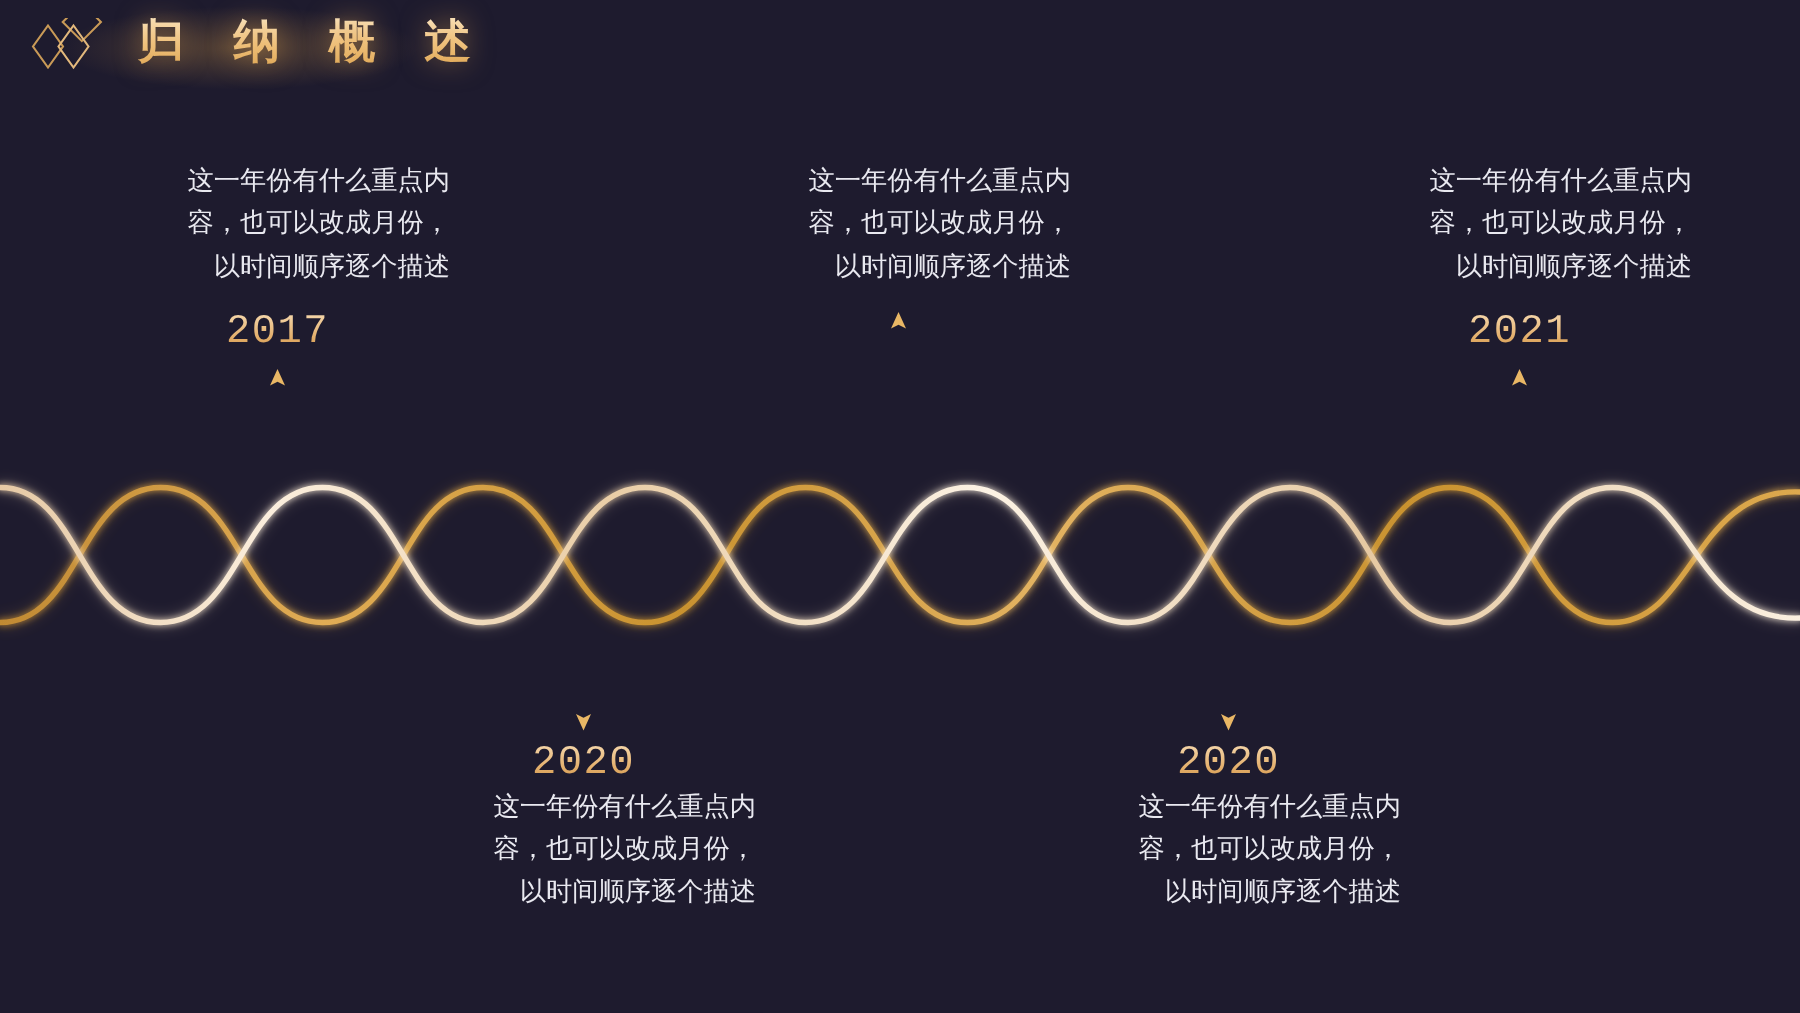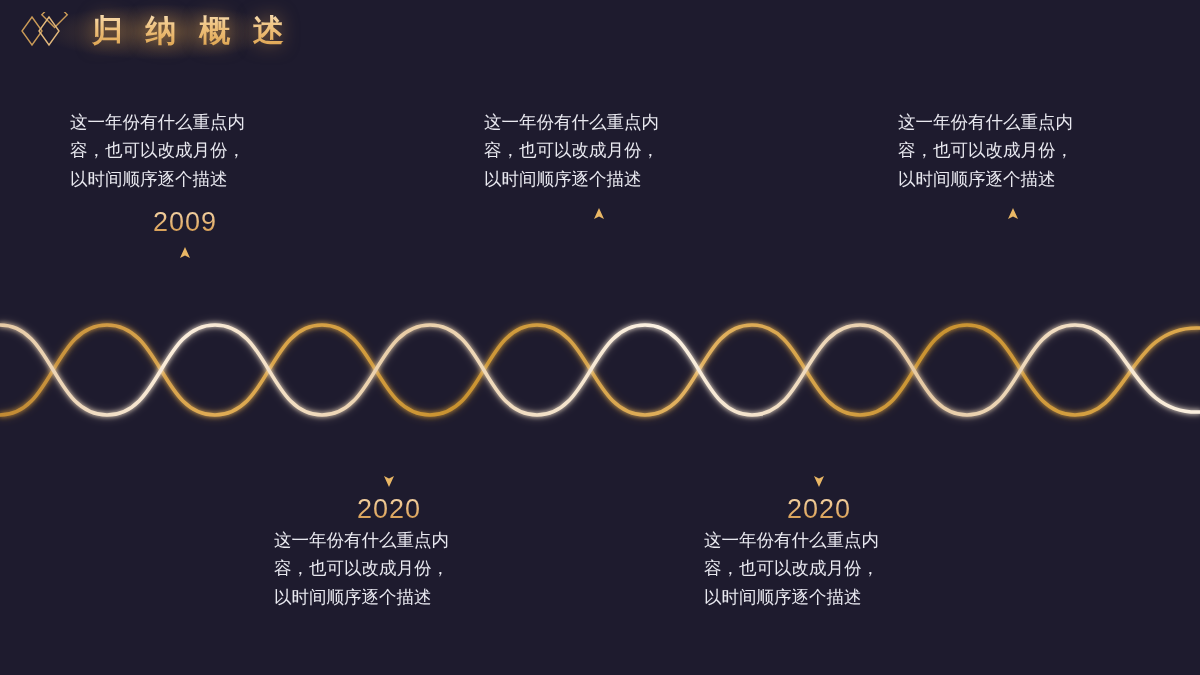--- a/index.html
+++ b/index.html
@@ -7,20 +7,21 @@
   body {
     background:#1e1b2e;
     font-family:"Liberation Sans","DejaVu Sans",sans-serif;
     position:relative;
   }
   #slide {
     position:relative;
     width:1200px; height:675px;
     background:#1e1b2e;
     overflow:hidden;
+    font-family:Liberation Mono, monospace;
   }
 
   
   #title-bar {
     position:absolute;
     left:18px; top:12px;
     display:flex; align-items:center; gap:22px;
   }
   #diamond-icon { width:52px; height:38px; display:block; }
   #title-text {
@@ -51,21 +52,21 @@
     width:1200px; height:140px;
   }
 
   
   .entry { position:absolute; }
 
   .desc {
     font-size:17.5px;
     line-height:1.62;
     color:#e9e9f0;
-    text-align:left;
+    text-align:right;
     width:230px;
     white-space:pre-line;
   }
   .year {
     font-size:27px;
     color:#e8b878;
     text-align:center;
     letter-spacing:1px;
     background:linear-gradient(180deg,#f7dcb4 0%,#e3ae6a 60%,#c98f43 100%);
     -webkit-background-clip:text;
@@ -146,21 +147,21 @@
 
     <path d="M0,25 C 53,25 53,115 107,115 S 161,25 215,25 S 269,115 322,115
              S 376,25 430,25 S 484,115 537,115 S 591,25 645,25 S 699,115 752,115
              S 806,25 860,25 S 914,115 967,115 S 1021,25 1075,25 S 1129,115 1200,112" stroke="url(#creamGrad)" stroke-width="3.6" fill="none" stroke-linecap="round" filter="url(#softGlow)"></path>
   </svg>
 
   <div class="entry top" style="left:70px; top:108px; width:230px;">
     <div class="desc">这一年份有什么重点内
 容，也可以改成月份，
 以时间顺序逐个描述</div>
-    <div class="year">2009</div>
+    <div class="year">2017</div>
     <div class="arrow-wrap">
       <svg width="18" height="70" viewBox="0 0 18 70" aria-hidden="true">
         <defs>
           <linearGradient id="arrUp1" x1="0" y1="0" x2="0" y2="1">
             <stop offset="0%" stop-color="#e8b261"></stop>
               <stop offset="100%" stop-color="#2a2438"></stop>
           </linearGradient>
         </defs>
         <line x1="9" y1="68" x2="9" y2="10" stroke="url(#arrUp1)" stroke-width="2"></line>
         <polygon points="9,1 14,12 9,9.5 4,12" fill="#e9b765"></polygon>
@@ -183,20 +184,21 @@
         <line x1="9" y1="68" x2="9" y2="10" stroke="url(#arrUp2)" stroke-width="2"></line>
         <polygon points="9,1 14,12 9,9.5 4,12" fill="#e9b765"></polygon>
       </svg>
     </div>
   </div>
 
   <div class="entry top" style="left:898px; top:108px; width:230px;">
     <div class="desc">这一年份有什么重点内
 容，也可以改成月份，
 以时间顺序逐个描述</div>
+    <div class="year">2021</div>
     <div class="arrow-wrap">
       <svg width="18" height="70" viewBox="0 0 18 70" aria-hidden="true">
         <defs>
           <linearGradient id="arrUp3" x1="0" y1="0" x2="0" y2="1">
             <stop offset="0%" stop-color="#e8b261"></stop>
               <stop offset="100%" stop-color="#2a2438"></stop>
           </linearGradient>
         </defs>
         <line x1="9" y1="68" x2="9" y2="10" stroke="url(#arrUp3)" stroke-width="2"></line>
         <polygon points="9,1 14,12 9,9.5 4,12" fill="#e9b765"></polygon>

